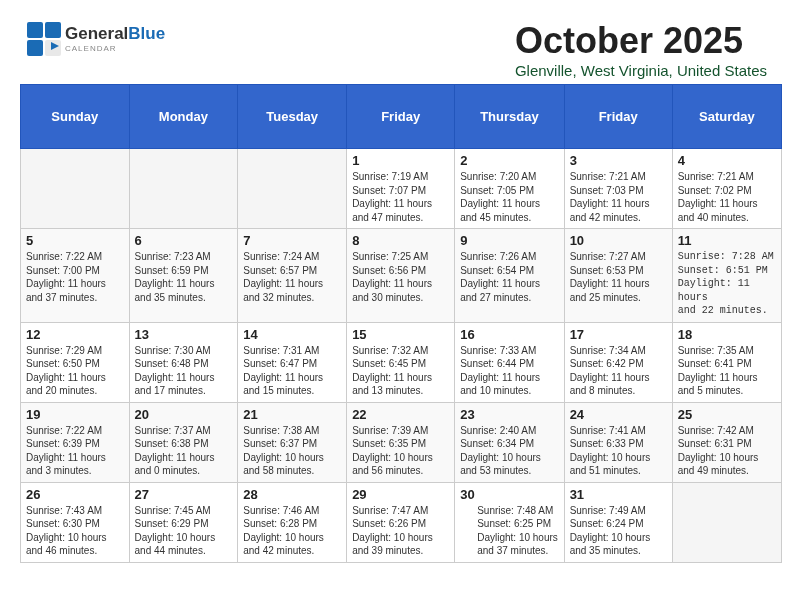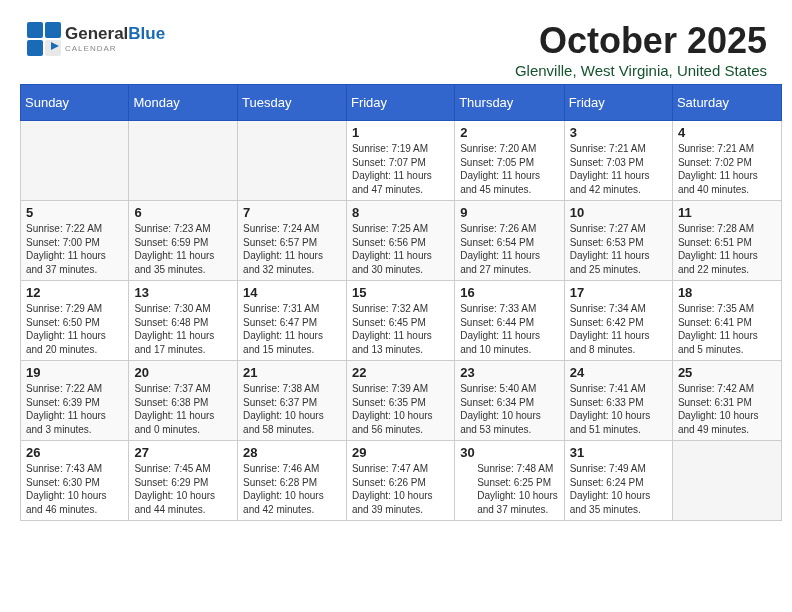--- a/index.html
+++ b/index.html
@@ -20,43 +20,42 @@
       display: flex;
       flex-direction: column;
       align-items: flex-end;
     }
     .logo-row {
       display: flex;
       align-items: center;
       gap: 2px;
     }
     .title-block {
-      text-align: right;
     }
     .month-title {
       font-size: 36px;
       font-weight: bold;
       color: #222;
     }
     .location {
       font-size: 15px;
       color: #14532d;
     }
     .calendar {
       width: 100%;
       border-collapse: collapse;
       margin: 0 5px;
     }
     .calendar th {
       background-color: #3366cc;
       color: #fff;
       font-size: 13px;
-      font-weight: normal;
-      text-align: left;
-      padding: 10px 4px;
+      font-weight: bold;
+      text-align: center;
+      padding: 24px 4px;
       border: 1px solid #2255bb;
     }
     .calendar td {
       vertical-align: top;
       border: 1px solid #ccc;
       padding: 4px 5px;
       font-size: 10.5px;
       color: #333;
       width: 113px;
       min-height: 80px;
@@ -199,21 +198,21 @@
           </td>
           <td>
             <span class="day-num">10</span>
             <div class="day-content" style="white-space: pre-line;">Sunrise: 7:27 AM
 Sunset: 6:53 PM
 Daylight: 11 hours
 and 25 minutes.</div>
           </td>
           <td>
             <span class="day-num">11</span>
-            <div class="day-content" style="white-space: pre-line;">Sunrise: 7:28 AM
+            <div class="day-content" style="white-space: pre-line; font-family: Liberation Mono, monospace;">Sunrise: 7:28 AM
 Sunset: 6:51 PM
 Daylight: 11 hours
 and 22 minutes.</div>
           </td>
         </tr>
         <tr>
           <td>
             <span class="day-num">12</span>
             <div class="day-content" style="white-space: pre-line;">Sunrise: 7:29 AM
 Sunset: 6:50 PM
@@ -287,21 +286,21 @@
           </td>
           <td>
             <span class="day-num">22</span>
             <div class="day-content" style="white-space: pre-line;">Sunrise: 7:39 AM
 Sunset: 6:35 PM
 Daylight: 10 hours
 and 56 minutes.</div>
           </td>
           <td>
             <span class="day-num">23</span>
-            <div class="day-content" style="white-space: pre-line;">Sunrise: 5:40 AM
+            <div class="day-content" style="white-space: pre-line;">Sunrise: 2:40 AM
 Sunset: 6:34 PM
 Daylight: 10 hours
 and 53 minutes.</div>
           </td>
           <td>
             <span class="day-num">24</span>
             <div class="day-content" style="white-space: pre-line;">Sunrise: 7:41 AM
 Sunset: 6:33 PM
 Daylight: 10 hours
 and 51 minutes.</div>

